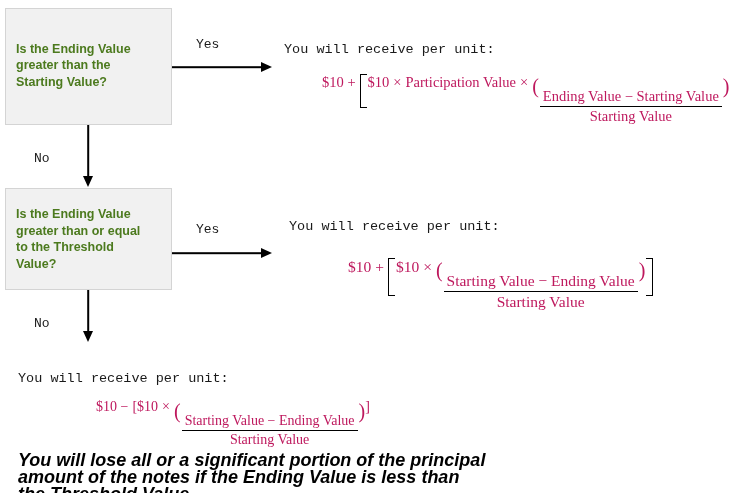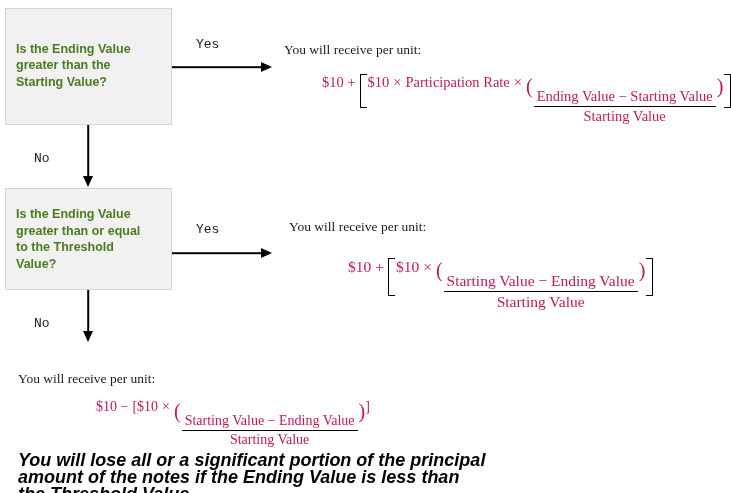--- a/index.html
+++ b/index.html
@@ -93,21 +93,21 @@
   }
   #label-yes-1 { left: 196px; top: 37px; }
   #label-yes-2 { left: 196px; top: 222px; }
   #label-no-1  { left: 34px;  top: 151px; }
   #label-no-2  { left: 34px;  top: 316px; }
 
   
   .payout-heading {
     position: absolute;
     color: #1a1a1a;
-    font-family: Liberation Serif, serif;
+    font-family: Liberation Mono, monospace;
     font-size: 13.5px;
     line-height: 16px;
     white-space: nowrap;
   }
   #heading-1 { left: 284px; top: 42px; }
   #heading-2 { left: 289px; top: 219px; }
   #heading-3 { left: 18px;  top: 371px; }
 
   
   .formula {
@@ -213,21 +213,21 @@
   <div class="payout-heading" id="heading-1">You will receive per unit:</div>
 
   <div class="formula" id="formula-1">
     <span class="tok">$10 +</span>
     <span class="mono-sp"></span>
     <span class="bracket left"></span>
     <span class="tok">$10</span>
     <span class="mono-sp"></span>
     <span class="tok">×</span>
     <span class="mono-sp"></span>
-    <span class="tok">Participation Rate</span>
+    <span class="tok">Participation Value</span>
     <span class="mono-sp"></span>
     <span class="tok">×</span>
     <span class="mono-sp"></span>
     <span class="paren">(</span>
     <span class="frac">
       <span class="num">Ending Value  −  Starting Value</span>
       <span class="den">Starting Value</span>
     </span>
     <span class="paren">)</span>
     <span class="bracket right"></span>

